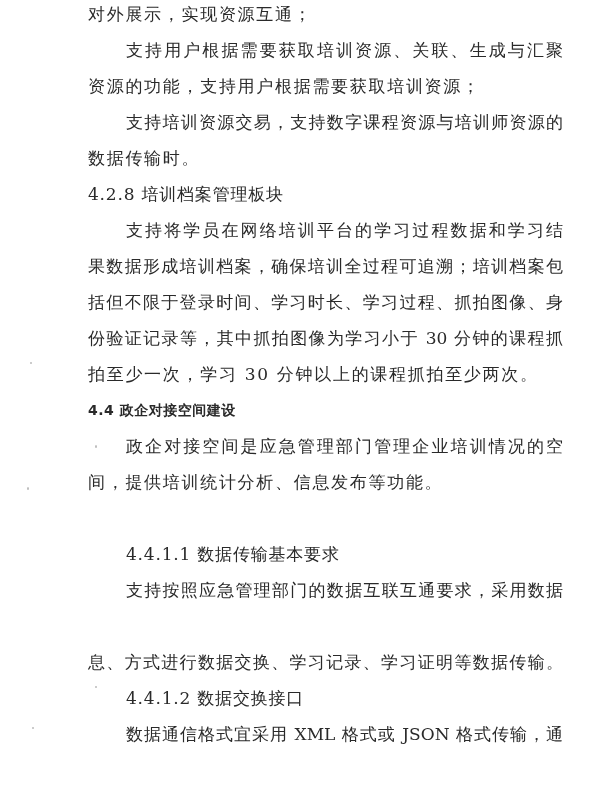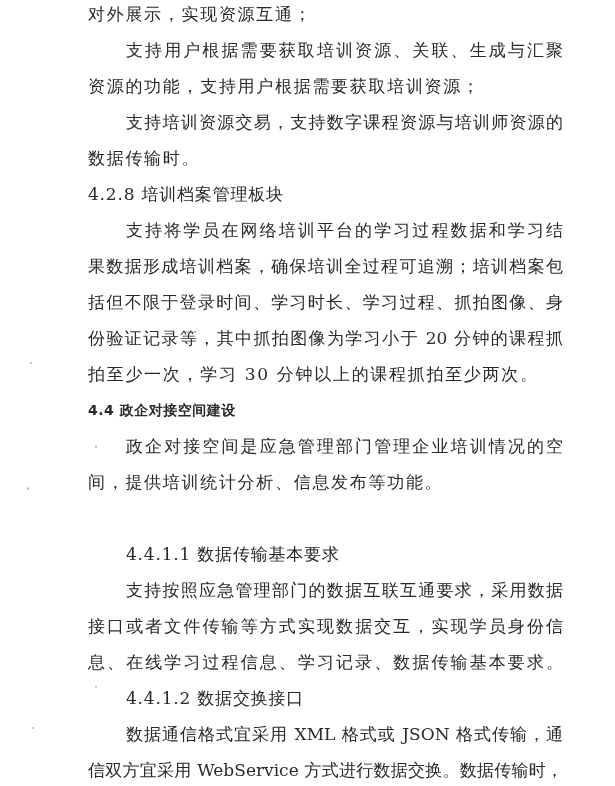--- a/index.html
+++ b/index.html
@@ -34,31 +34,29 @@
 <div class="page">
   <div class="line" style="top:0px">对外展示，实现资源互通；</div>
   <div class="line indent justify" style="top:36px">支持用户根据需要获取培训资源、关联、生成与汇聚</div>
   <div class="line" style="top:72px">资源的功能，支持用户根据需要获取培训资源；</div>
   <div class="line indent justify" style="top:108px">支持培训资源交易，支持数字课程资源与培训师资源的</div>
   <div class="line" style="top:144px">数据传输时。</div>
   <div class="line heading" style="top:180px">4.2.8 培训档案管理板块</div>
   <div class="line indent justify" style="top:216px">支持将学员在网络培训平台的学习过程数据和学习结</div>
   <div class="line justify" style="top:252px">果数据形成培训档案，确保培训全过程可追溯；培训档案包</div>
   <div class="line justify" style="top:288px">括但不限于登录时间、学习时长、学习过程、抓拍图像、身</div>
-  <div class="line justify" style="top:324px">份验证记录等，其中抓拍图像为学习小于 20 分钟的课程抓</div>
+  <div class="line justify" style="top:324px">份验证记录等，其中抓拍图像为学习小于 30 分钟的课程抓</div>
   <div class="line" style="top:360px">拍至少一次，学习 30 分钟以上的课程抓拍至少两次。</div>
   <div class="line heading-bold" style="top:396px">4.4 政企对接空间建设</div>
   <div class="line indent justify" style="top:432px">政企对接空间是应急管理部门管理企业培训情况的空</div>
   <div class="line" style="top:468px">间，提供培训统计分析、信息发布等功能。</div>
   <div class="line indent heading" style="top:540px">4.4.1.1 数据传输基本要求</div>
   <div class="line indent justify" style="top:576px">支持按照应急管理部门的数据互联互通要求，采用数据</div>
-  <div class="line justify" style="top:612px">接口或者文件传输等方式实现数据交互，实现学员身份信</div>
-  <div class="line justify" style="top:648px">息、在线学习过程信息、学习记录、数据传输基本要求。</div>
+  <div class="line justify" style="top:648px">息、方式进行数据交换、学习记录、学习证明等数据传输。</div>
   <div class="line indent heading" style="top:684px">4.4.1.2 数据交换接口</div>
   <div class="line indent justify" style="top:720px">数据通信格式宜采用 XML 格式或 JSON 格式传输，通</div>
-  <div class="line justify" style="top:756px">信双方宜采用 WebService 方式进行数据交换。数据传输时，</div>
 
   <div class="speck" style="left:30px;top:362px;width:2px;height:2px"></div>
   <div class="speck" style="left:27px;top:487px;width:2px;height:3px"></div>
   <div class="speck" style="left:95px;top:445px;width:2px;height:3px"></div>
   <div class="speck" style="left:95px;top:686px;width:2px;height:2px"></div>
   <div class="speck" style="left:32px;top:727px;width:2px;height:2px"></div>
 </div>
 
 </body></html>

